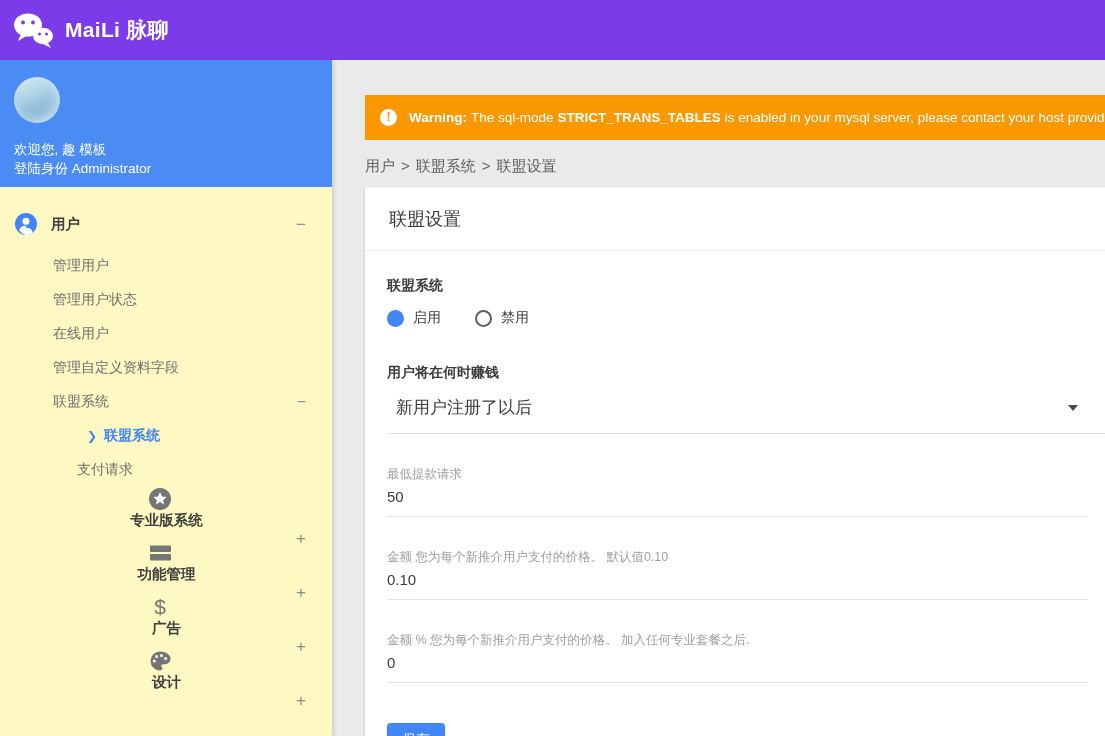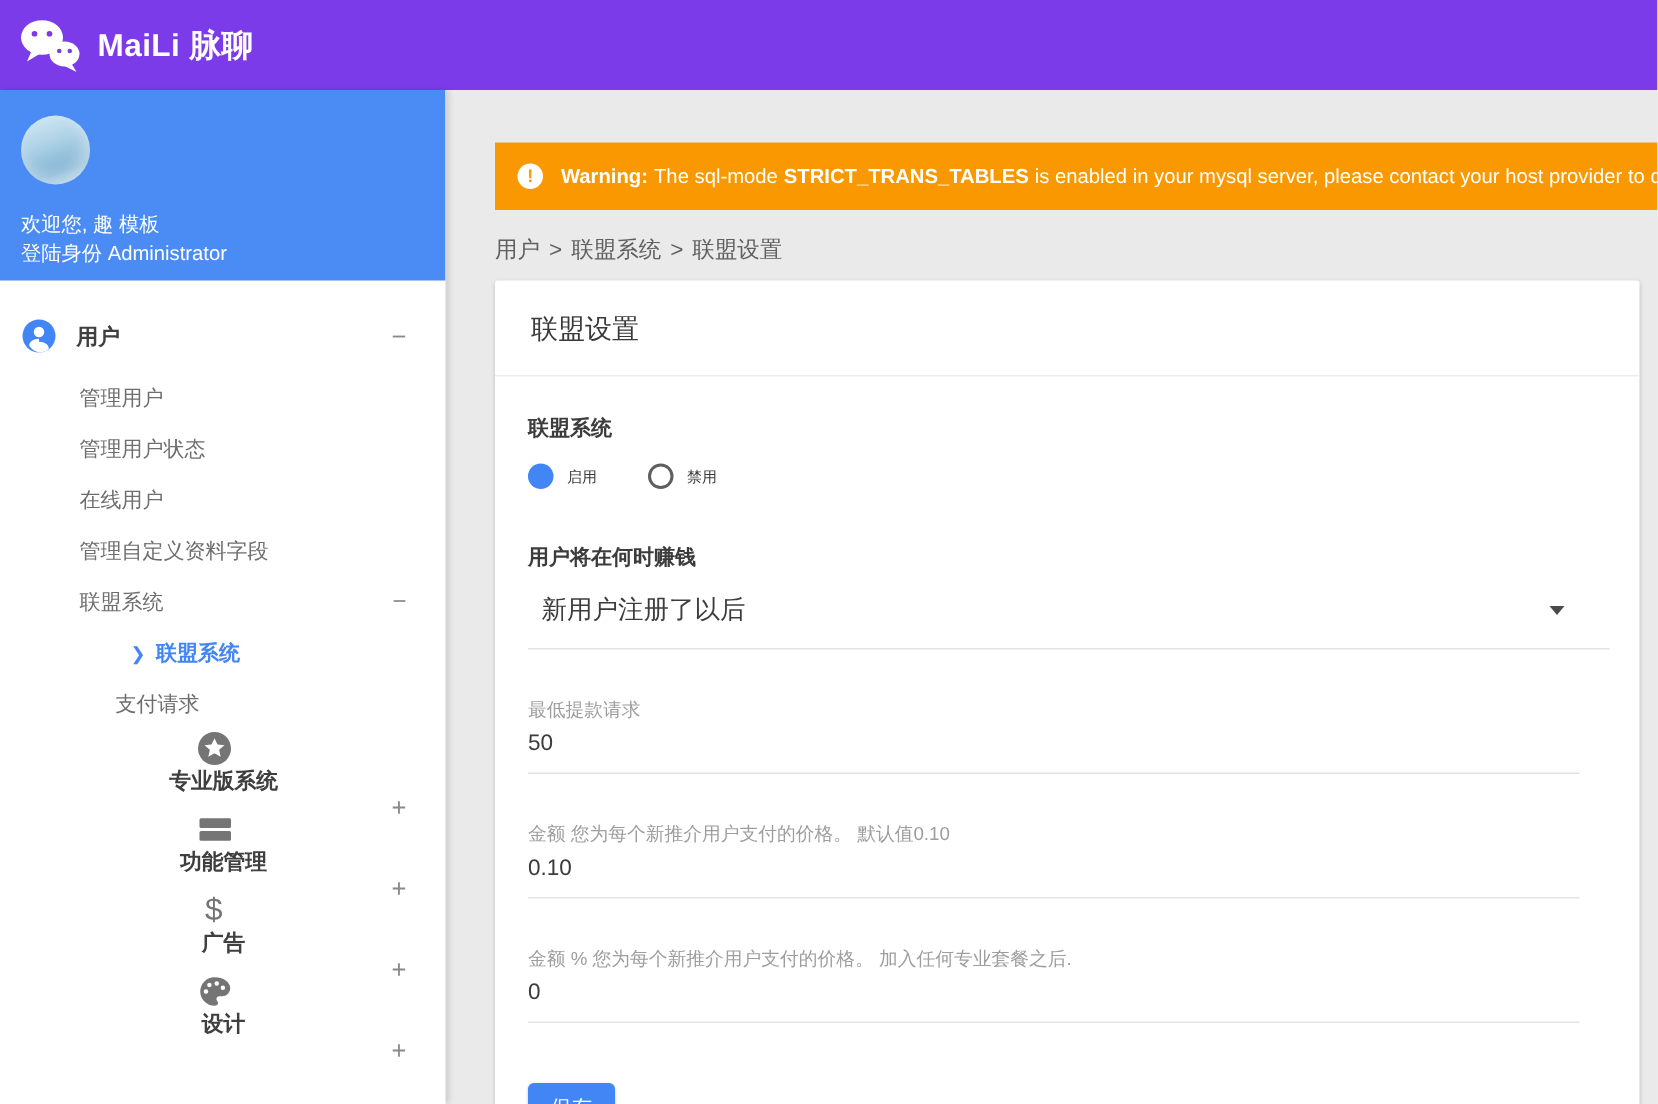--- a/index.html
+++ b/index.html
@@ -6,21 +6,21 @@
   html,body { width:1105px; height:736px; overflow:hidden;
     font-family:"Liberation Sans","DejaVu Sans",sans-serif; background:#EAEAEA; }
 
   .topbar { height:60px; background:#7C3BE9; display:flex; align-items:center; padding-left:12px; }
   .logo { display:flex; align-items:center; }
   .app-title { color:#fff; font-size:21px; font-weight:bold; margin-left:11px; letter-spacing:.3px; }
 
   .shell { display:flex; height:676px; }
 
   
-  .sidebar { width:297px; background:#ffffff; box-shadow:2px 0 4px rgba(0,0,0,.12); position:relative; z-index:2; flex:none; overflow:hidden; }
+  .sidebar { width:332px; background:#fef9c3; box-shadow:2px 0 4px rgba(0,0,0,.12); position:relative; z-index:2; flex:none; overflow:hidden; }
   .profile { height:127px; background:#4A8CF4; padding:17px 14px 0 14px; }
   .avatar { width:46px; height:46px; border-radius:50%;
     background:linear-gradient(160deg,#d8ecf6 0%,#aed2e6 40%,#7fb2d4 75%,#9cc3da 100%);
     box-shadow:inset -4px -6px 10px rgba(255,255,255,.45); }
   .welcome { color:#fff; font-size:13.5px; margin-top:17px; line-height:19px; }
   .menu { padding-top:12px; }
   .m-section { display:flex; align-items:center; height:50px; padding:0 26px 0 14px; cursor:pointer; }
   .m-section.tall { height:54px;flex-direction:column; }
   .m-icon { width:24px; height:24px; flex:none; display:flex; align-items:center; justify-content:center; }
   .m-label { font-size:14.5px; font-weight:bold; color:#3F3F3F; margin-left:13px; }
@@ -48,21 +48,21 @@
     box-shadow:0 1px 3px rgba(0,0,0,.18); min-height:526px; }
   .card-header { padding:20px 24px 19px 24px; font-size:18px; color:#3A3A3A; border-bottom:1px solid #ECECEC; }
   .card-body { padding:26px 20px 0 22px; }
 
   .f-label { font-size:14px; font-weight:bold; color:#3C3C3C; }
   .radio-row { display:flex; align-items:center; margin-top:14px; }
   .radio { display:flex; align-items:center; margin-right:34px; cursor:pointer; }
   .rdot { width:17px; height:17px; border-radius:50%; flex:none; }
   .rdot.on { background:#4285F4; }
   .rdot.off { border:2px solid #5F5F5F; background:#fff; }
-  .radio span.rlab { margin-left:9px; font-size:10px; color:#3C3C3C; }
+  .radio span.rlab { margin-left:9px; font-size:14px; color:#3C3C3C; }
 
   .group-earn { margin-top:37px; }
   .select-box { margin-top:10px; display:flex; align-items:center; justify-content:space-between;
     border-bottom:1px solid #E3E3E3; padding:4px 30px 14px 9px; cursor:pointer; }
   .select-value { font-size:17px; color:#3C3C3C; }
   .caret { width:0; height:0; border-left:5px solid transparent; border-right:5px solid transparent;
     border-top:6px solid #4A4A4A; }
 
   .mat-field { margin-top:32px; padding-right:20px; }
   .mat-label { font-size:12.5px; color:#9E9E9E; }

